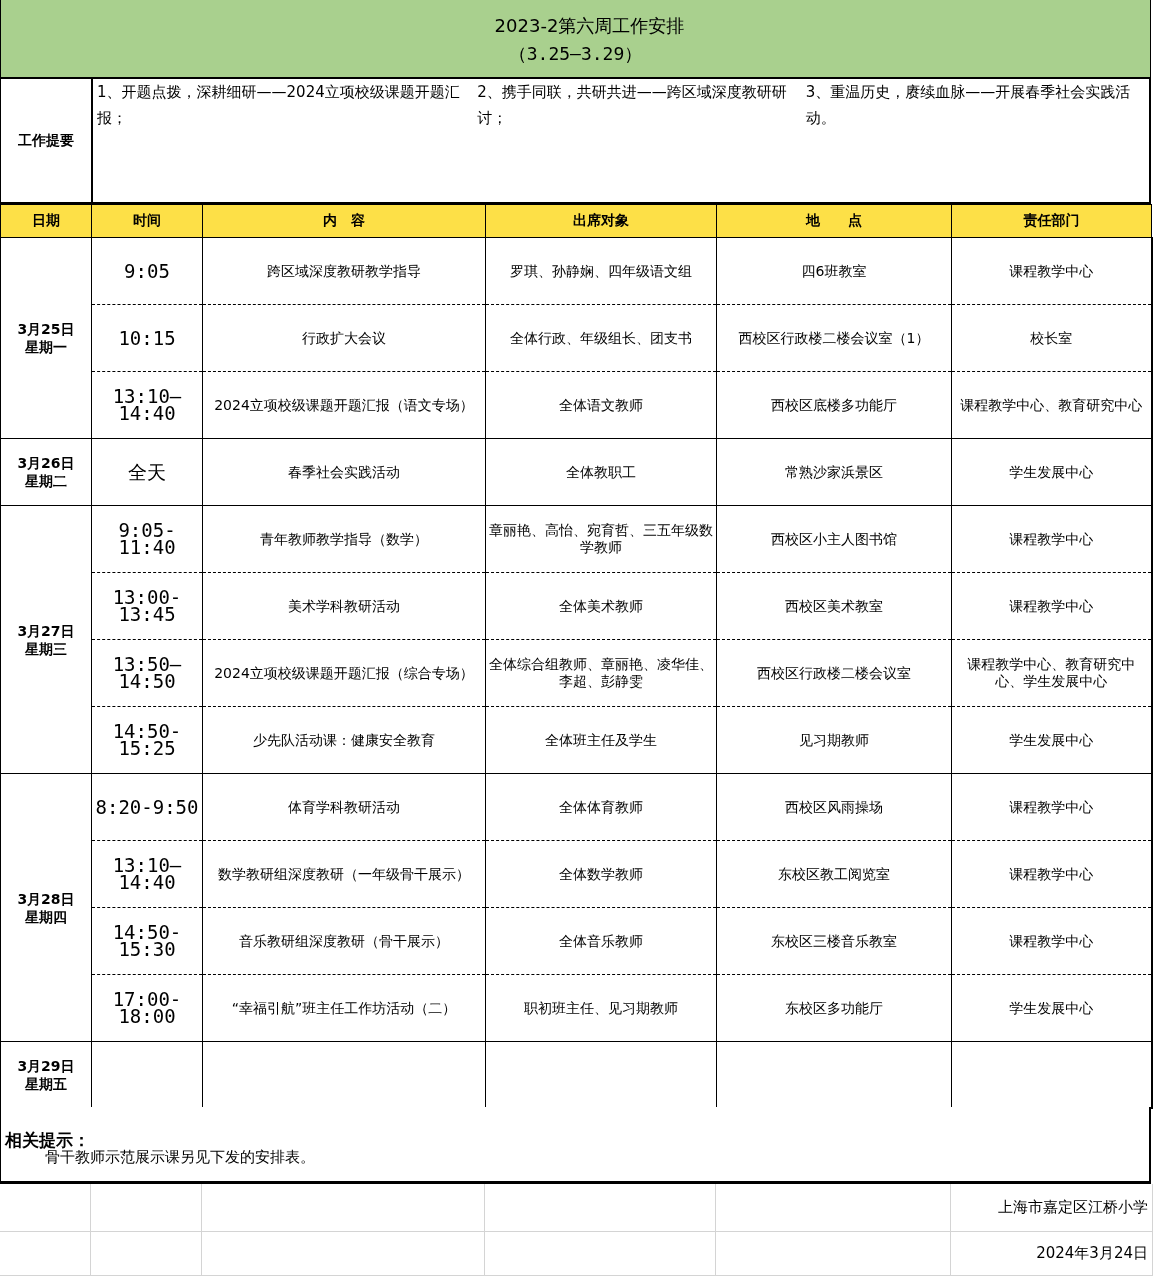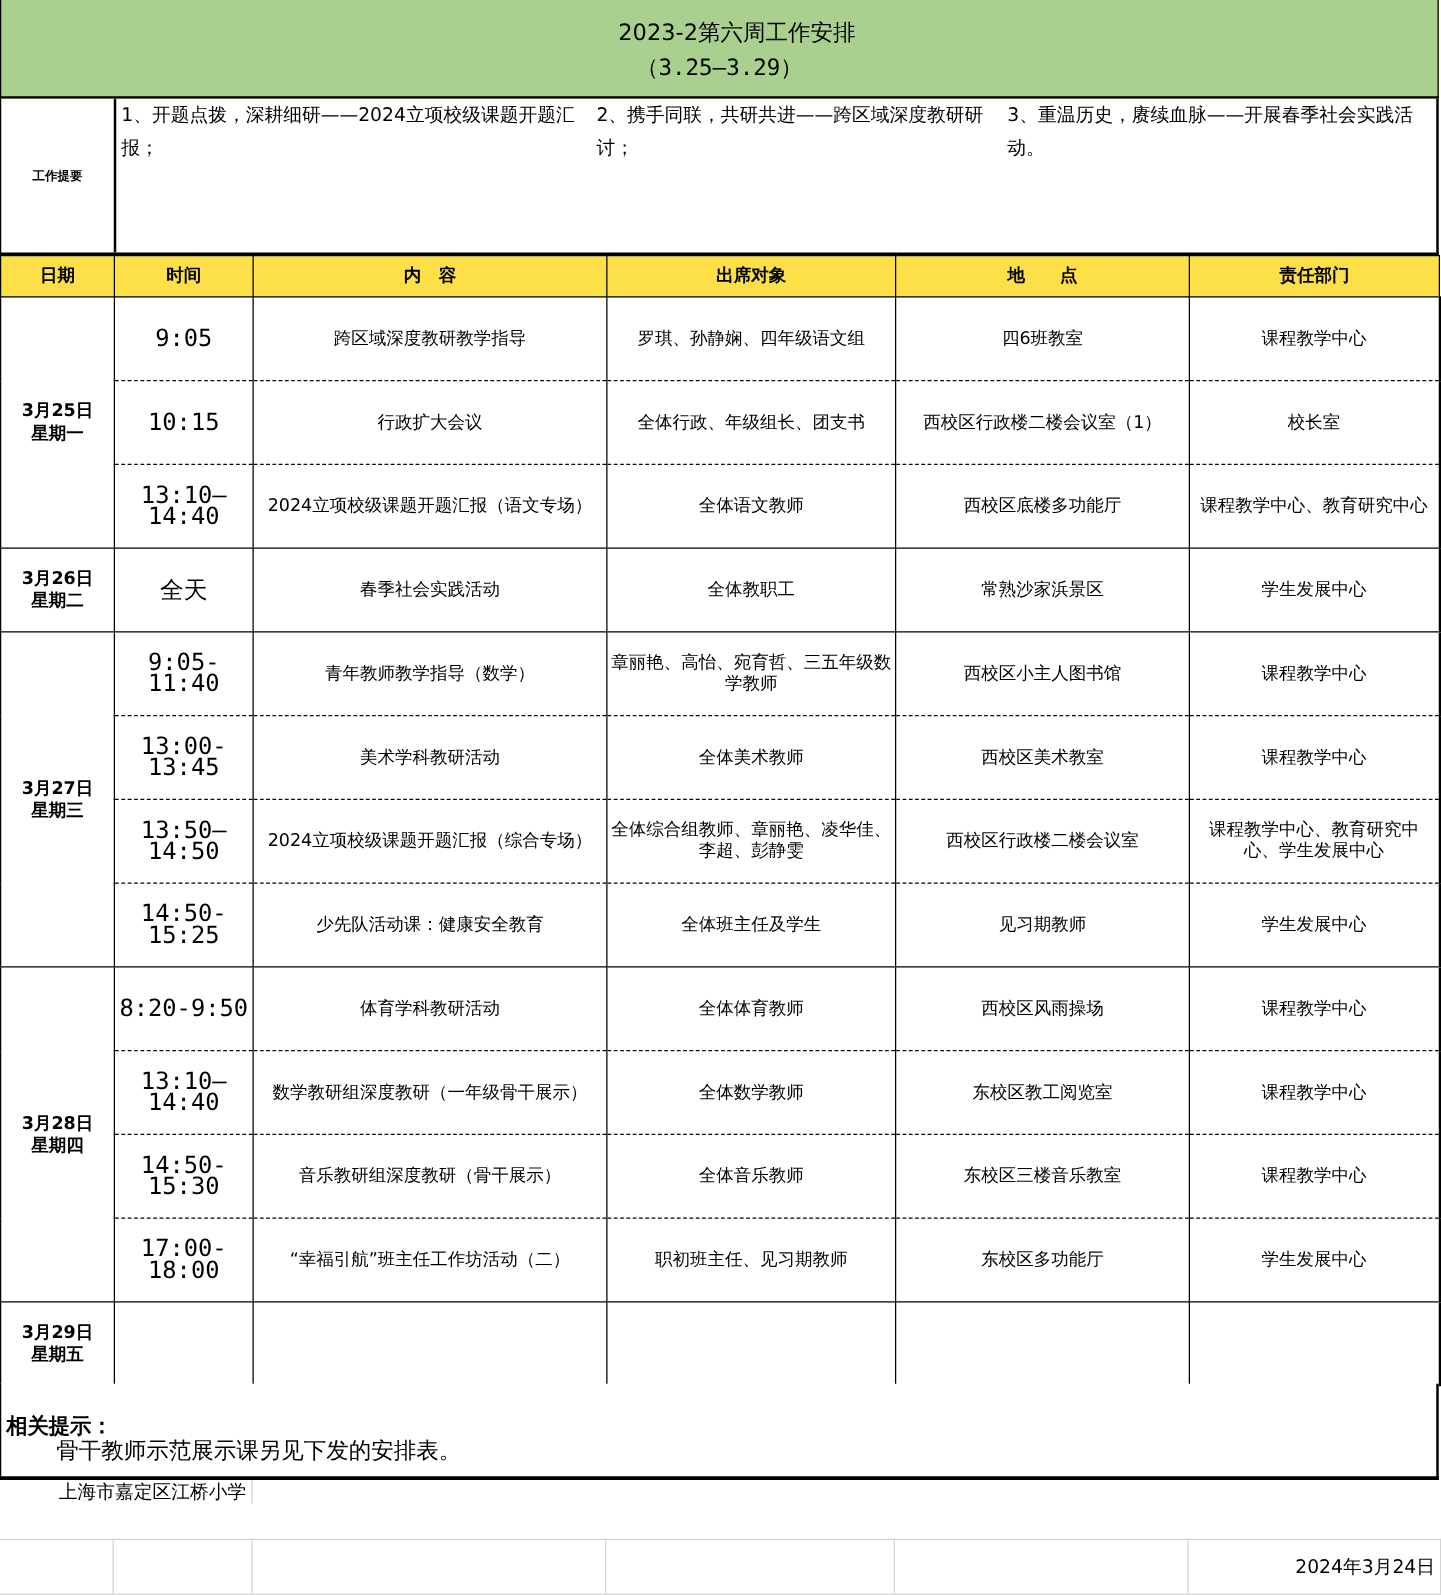--- a/index.html
+++ b/index.html
@@ -10,21 +10,21 @@
   .title-block { position: absolute; left: 0; top: 0; width: 1151px; height: 79px;
     background: #a9d08e; border-left: 1px solid #000; border-right: 1px solid #000;
     border-bottom: 2px solid #000; box-sizing: border-box; text-align: center; }
   .title-block .t1 { position: absolute; left: 0; right: 0; top: 14px; font-size: 18px; margin-left: 28px; }
   .title-block .t2 { position: absolute; left: 0; right: 0; top: 42px; font-size: 18px; font-family: "DejaVu Sans Mono", "Liberation Mono", monospace; }
 
   .summary { position: absolute; left: 0; top: 79px; width: 1151px; height: 125px;
     border-left: 1px solid #000; border-right: 2px solid #000; border-bottom: 2px solid #000;
     box-sizing: border-box; display: flex; background: #fff; }
   .summary .label { width: 90px; border-right: 2px solid #000; display: flex; align-items: center;
-    justify-content: center; font-weight: bold; font-size: 10px; }
+    justify-content: center; font-weight: bold; font-size: 14px; }
   .summary .items { flex: 1; display: flex; flex-direction: row; justify-content: center; padding-left: 4px; }
   .summary .item { font-size: 15px; line-height: 26px; }
 
   table.sched { position: absolute; left: 0; top: 204px; border-collapse: collapse;
     table-layout: fixed; width: 1151px; }
   table.sched col.c0 { width: 91px; }
   table.sched col.c1 { width: 111px; }
   table.sched col.c2 { width: 283px; }
   table.sched col.c3 { width: 231px; }
   table.sched col.c4 { width: 235px; }
@@ -37,21 +37,21 @@
   table.sched td.date { font-weight: bold; font-size: 14px; border-top: 1px solid #000; border-bottom: 1px solid #000; line-height: 18px; }
   table.sched tr.day-start td { border-top: 1px solid #000; }
   table.sched tr.day-end td { border-bottom: 1px solid #000; }
   table.sched td.time { font-family: "DejaVu Sans Mono", "Liberation Mono", monospace; font-size: 19px; }
   table.sched td:last-child { border-right: 2px solid #000; }
 
   .notes { position: absolute; left: 0; top: 1107px; width: 1151px; height: 77px;
     border-left: 1px solid #000; border-right: 2px solid #000; border-bottom: 3px solid #000;
     box-sizing: border-box; background: #fff; }
   .notes .nt { position: absolute; left: 4px; top: 22px; font-weight: bold; font-size: 17px; }
-  .notes .nb { position: absolute; left: 44px; top: 41px; font-size: 18px; }
+  .notes .nb { position: absolute; left: 44px; top: 41px; font-size: 15px; }
 
   .grid-footer { position: absolute; left: 0; top: 1184px; width: 1153px; }
   .grid-footer .frow { display: flex; border-bottom: 1px solid #d4d4d4; box-sizing: border-box; }
   .grid-footer .fcell { border-right: 1px solid #d4d4d4; box-sizing: border-box; position: relative; }
   .grid-footer .fcell.last { text-align: right; font-size: 15px; display: flex; align-items: center; justify-content: flex-end; padding-right: 4px; }
 </style>
 </head>
 <body>
 
 <div class="sheet">
@@ -193,21 +193,21 @@
       </tr>
     </tbody>
   </table>
 
   <div class="notes">
     <div class="nt">相关提示：</div>
     <div class="nb">骨干教师示范展示课另见下发的安排表。</div>
   </div>
 
   <div class="grid-footer">
-    <div class="frow" style="height:48px;flex-direction:column;">
+    <div class="frow" style="height:48px;">
       <div class="fcell" style="width:91px;"></div>
       <div class="fcell" style="width:111px;"></div>
       <div class="fcell" style="width:283px;"></div>
       <div class="fcell" style="width:231px;"></div>
       <div class="fcell" style="width:235px;"></div>
       <div class="fcell last" style="width:202px;">上海市嘉定区江桥小学</div>
     </div>
     <div class="frow" style="height:44px;">
       <div class="fcell" style="width:91px;"></div>
       <div class="fcell" style="width:111px;"></div>

